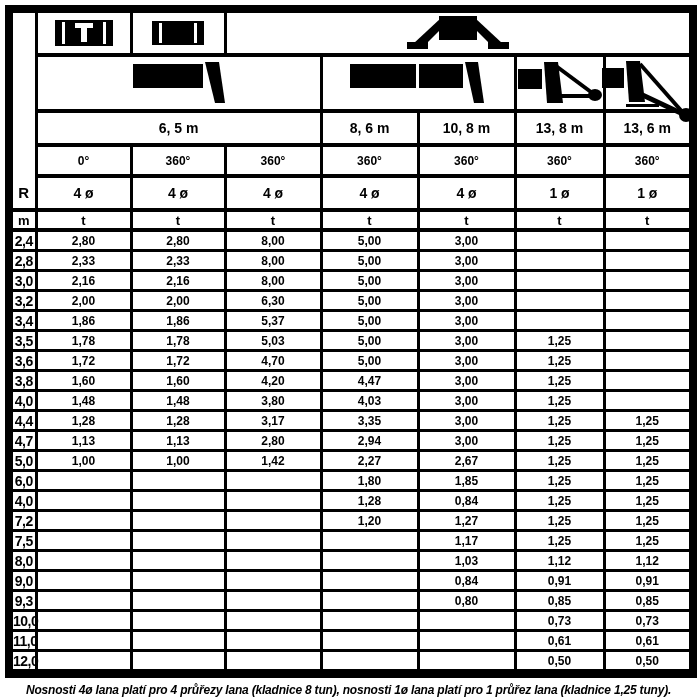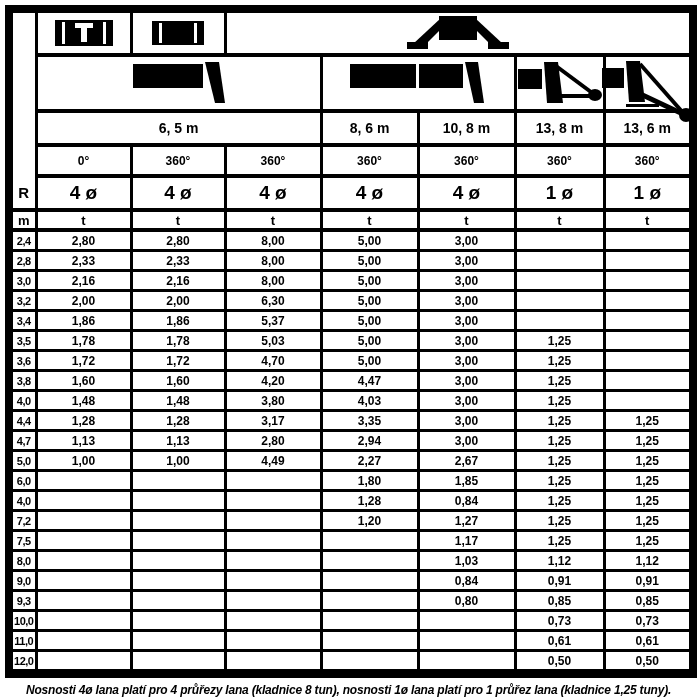--- a/index.html
+++ b/index.html
@@ -25,29 +25,29 @@
     border:3px solid #000;
     padding:0;margin:0;
     text-align:center;vertical-align:middle;
     overflow:visible;
   }
   tr.r-icons1 td{height:40px;}
   tr.r-icons2 td{height:52px;}
   tr.r-length td{height:30px;font-size:14px;border-bottom-width:4px;margin-left:12px;}
   tr.r-icons1 td,tr.r-icons2 td{border-bottom-width:4px;}
   tr.r-slew td{height:27px;font-size:12px;border-bottom-width:4px;}
-  tr.r-rope td{height:30px;font-size:19px;border-bottom-width:4px;}
+  tr.r-rope td{height:30px;font-size:14px;border-bottom-width:4px;}
   tr.r-unit td{height:16px;font-size:13px;border-bottom-width:4px;}
   td.corner{
     vertical-align:bottom;
     font-size:15px;
   }
   td.corner .r-glyph{display:block;margin-bottom:7px;}
   tr.data td{height:17px;font-size:12px;}
-  tr.data td.rlabel{font-size:11px;letter-spacing:-0.5px;}
+  tr.data td.rlabel{font-size:14px;letter-spacing:-0.5px;}
   td.mcell{font-size:13px;}
   svg{display:block;margin:0 auto;}
   td.jib-cell{position:relative;}
   td.jib-cell svg{
     position:absolute;top:3px;left:50%;margin-left:-46px;
     overflow:visible;z-index:3;
   }
   .footnote{
     margin-top:5px;
     padding:0 1px;
@@ -300,21 +300,21 @@
           <td class="val">2,80</td>
           <td class="val">2,94</td>
           <td class="val">3,00</td>
           <td class="val">1,25</td>
           <td class="val">1,25</td>
         </tr>
         <tr class="data">
           <td class="rlabel">5,0</td>
           <td class="val">1,00</td>
           <td class="val">1,00</td>
-          <td class="val">4,49</td>
+          <td class="val">1,42</td>
           <td class="val">2,27</td>
           <td class="val">2,67</td>
           <td class="val">1,25</td>
           <td class="val">1,25</td>
         </tr>
         <tr class="data">
           <td class="rlabel">6,0</td>
           <td class="val"></td>
           <td class="val"></td>
           <td class="val"></td>

